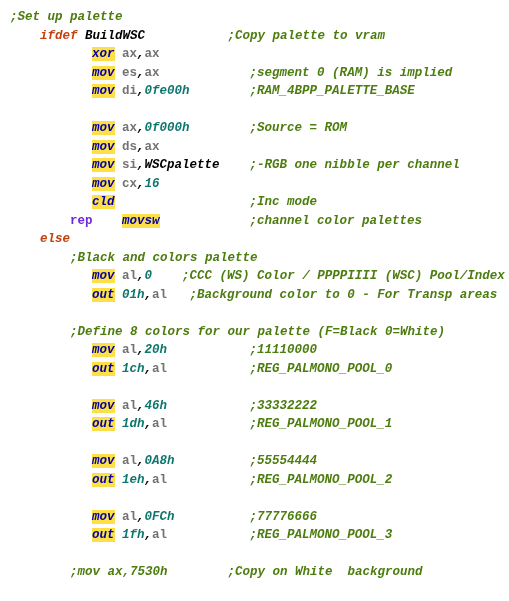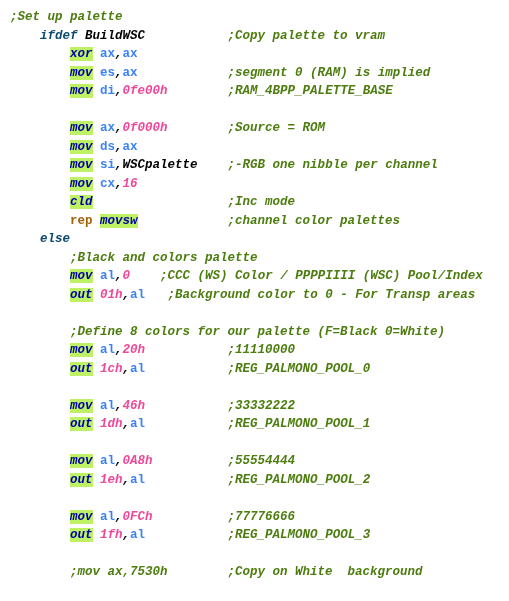--- a/index.html
+++ b/index.html
@@ -10,26 +10,26 @@
     font-size: 12.5px;
     line-height: 18.5px;
     color: #000;
     font-style: italic;
     font-weight: bold;
     width: 509px;
     box-sizing: border-box;
   }
   .line { white-space: pre; }
   .comment { color: #4d7c0f; }
-  .pp { color: #0c4a6e; }
+  .pp { color: #c2410c; }
   .inst { color: #0000aa; }
-  .inst-bg { background: #bef264; }
-  .rep { color: #a16207; font-style: normal; margin-top: 48px; }
-  .reg { color: #3b82f6; font-style: normal; }
-  .num { color: #ec4899; margin-top: 39px; }
+  .inst-bg { background: #fde047; margin-left: 22px; }
+  .rep { color: #6d28d9; font-style: normal; margin-top: 48px; }
+  .reg { color: #737373; font-style: normal; }
+  .num { color: #0f766e; margin-top: 39px; }
   .sym { color: #000000; }
   .ident { color: #000000; }
   .plain { color: #000000; }
 </style>
 </head>
 <body>
 
 <div id="code">
     <div class="line"><span class="comment">;Set up palette</span></div>
     <div class="line"><span class="plain">    </span><span class="pp">ifdef</span><span class="plain"> </span><span class="ident">BuildWSC</span><span class="plain">           </span><span class="comment">;Copy palette to vram</span></div>

